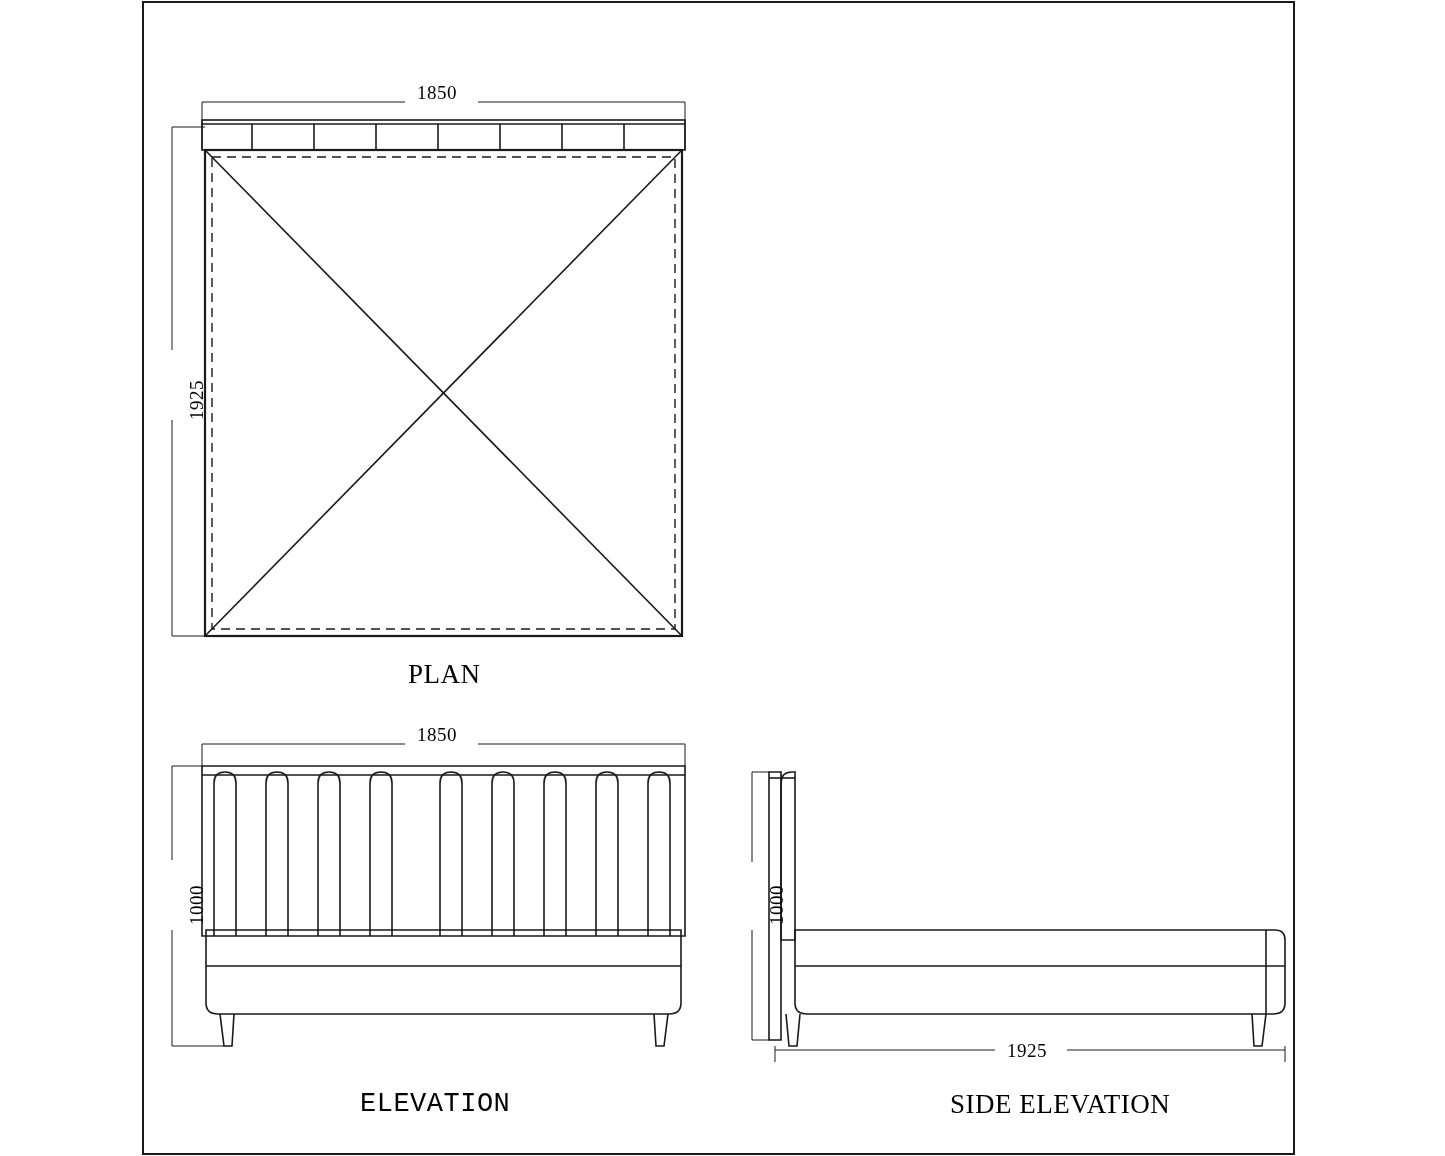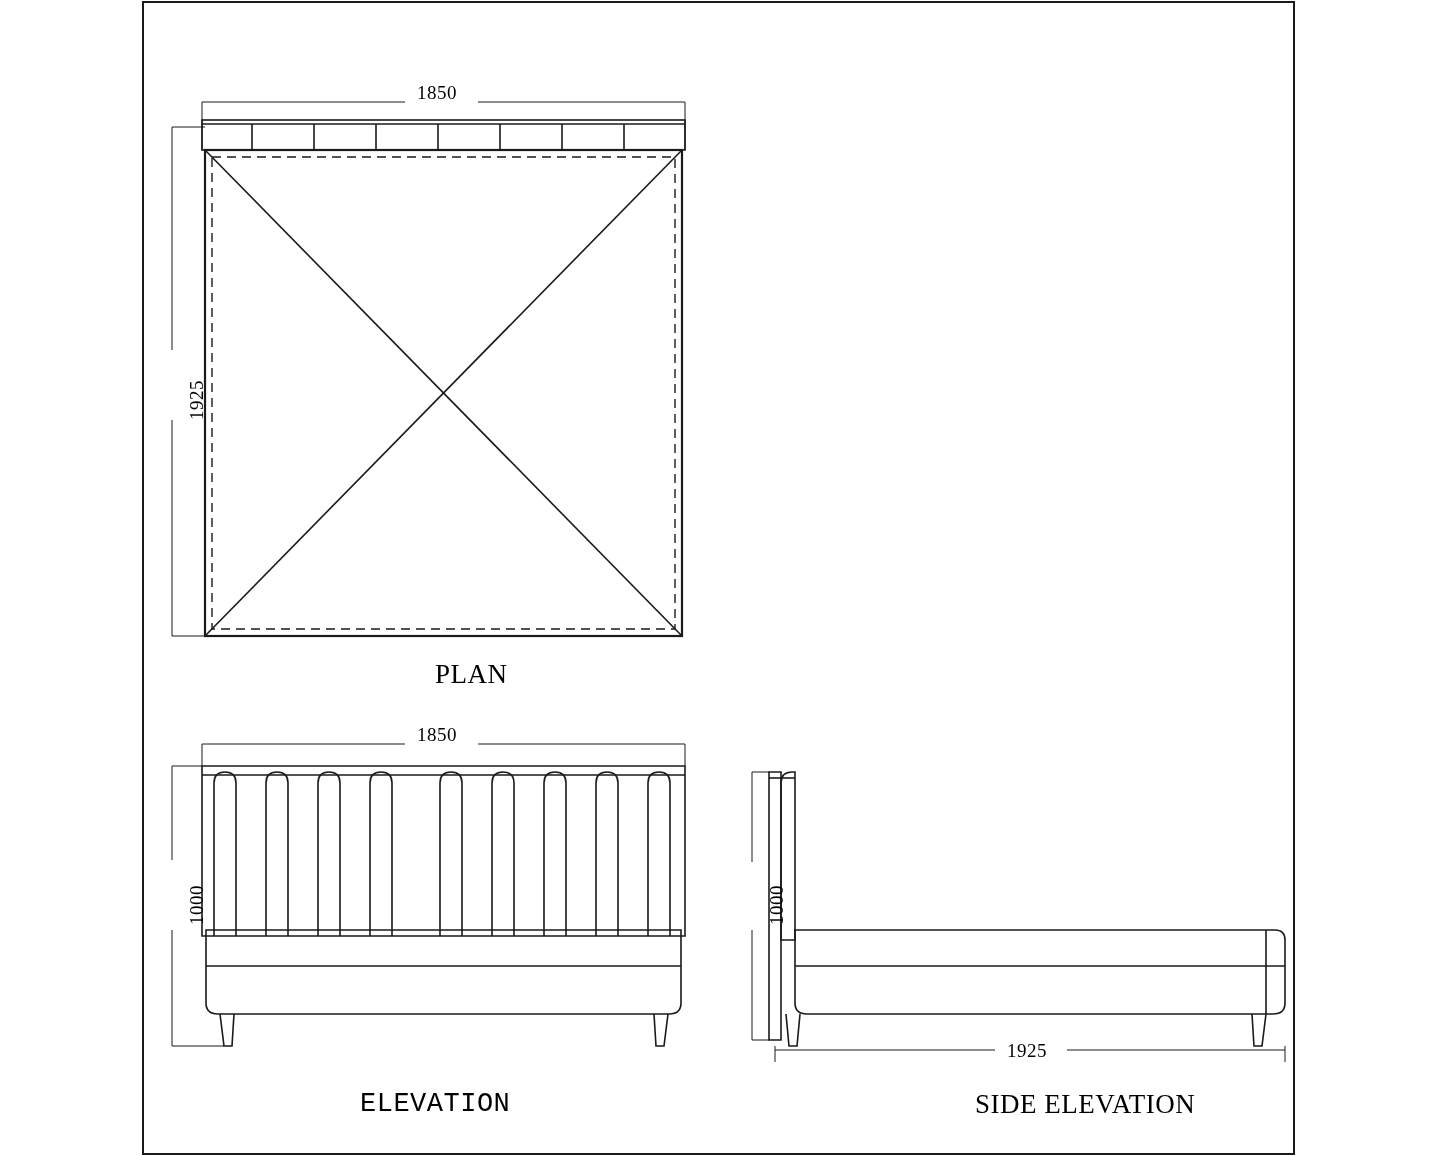--- a/index.html
+++ b/index.html
@@ -139,23 +139,23 @@
         <line x1="1285" y1="1046" x2="1285" y2="1062" stroke-width="1"></line>
         <line x1="775" y1="1050" x2="995" y2="1050" stroke-width="1"></line>
         <line x1="1067" y1="1050" x2="1285" y2="1050" stroke-width="1"></line>
       </g>
 
     </g>
   </svg>
 
   <div class="label dim-text" style="left:417px; top:82px;">1850</div>
   <div class="label dim-text vertical" style="left:186px; top:420px;">1925</div>
-  <div class="label view-title" style="left:408px; top:659px;margin-left:27px;">PLAN</div>
+  <div class="label view-title" style="left:408px; top:659px;">PLAN</div>
 
   <div class="label dim-text" style="left:417px; top:724px;">1850</div>
   <div class="label dim-text vertical" style="left:186px; top:925px;">1000</div>
   <div class="label view-title" style="left:360px; top:1089px;font-family:Liberation Mono, monospace;">ELEVATION</div>
 
   <div class="label dim-text vertical" style="left:766px; top:925px;">1000</div>
   <div class="label dim-text" style="left:1007px; top:1040px;">1925</div>
-  <div class="label view-title" style="left:950px; top:1089px;margin-left:25px;">SIDE ELEVATION</div>
+  <div class="label view-title" style="left:950px; top:1089px;">SIDE ELEVATION</div>
 
 </div>
 
 </body></html>

